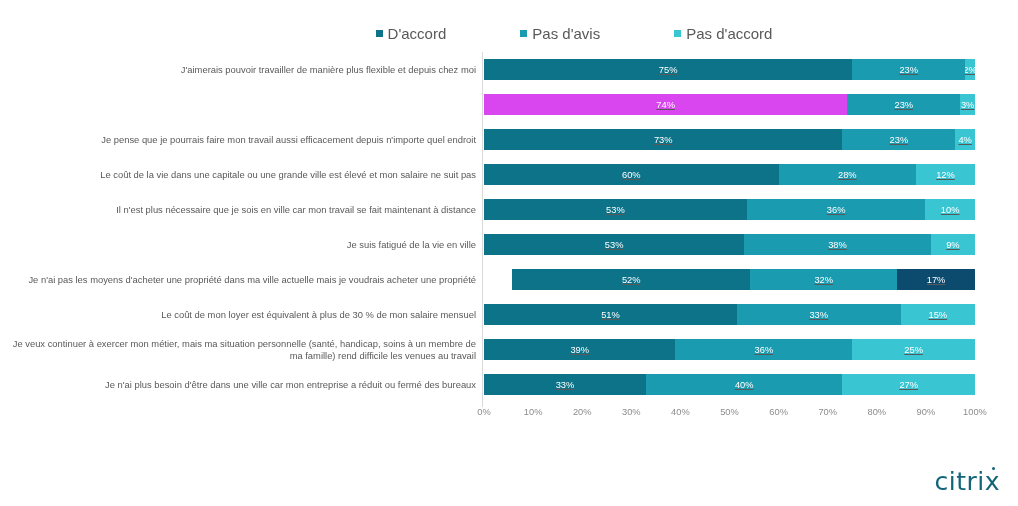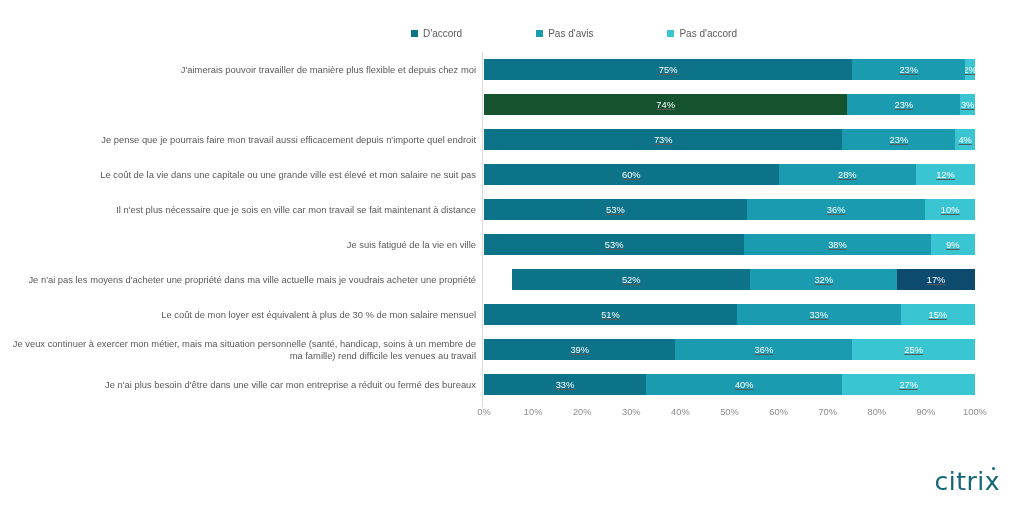--- a/index.html
+++ b/index.html
@@ -27,21 +27,21 @@
     justify-content: center;
     align-items: center;
     gap: 74px;
     padding-left: 130px;
     box-sizing: border-box;
   }
   .legend-item {
     display: flex;
     align-items: center;
     gap: 5px;
-    font-size: 10px;
+    font-size: 15px;
     color: #595959;
     white-space: nowrap;
   }
   .legend-swatch {
     width: 7px;
     height: 7px;
     display: inline-block;
     flex: 0 0 auto;
   }
 
@@ -178,21 +178,21 @@
           <div class="seg" title="Pas d'avis" style="background: rgb(26, 155, 175); width: 23%;">
             <span>23%</span>
           </div>
           <div class="seg" title="Pas d'accord" style="background: rgb(58, 197, 210); width: 2%;">
             <span>2%</span>
           </div>
         </div>
       </div>
       <div class="row">
         <div class="bar-track">
-          <div class="seg" title="D'accord" style="background: #14532d; width: 74%;">
+          <div class="seg" title="D'accord" style="background: #d946ef; width: 74%;">
             <span>74%</span>
           </div>
           <div class="seg" title="Pas d'avis" style="background: rgb(26, 155, 175); width: 23%;">
             <span>23%</span>
           </div>
           <div class="seg" title="Pas d'accord" style="background: rgb(58, 197, 210); width: 3%;">
             <span>3%</span>
           </div>
         </div>
       </div>

